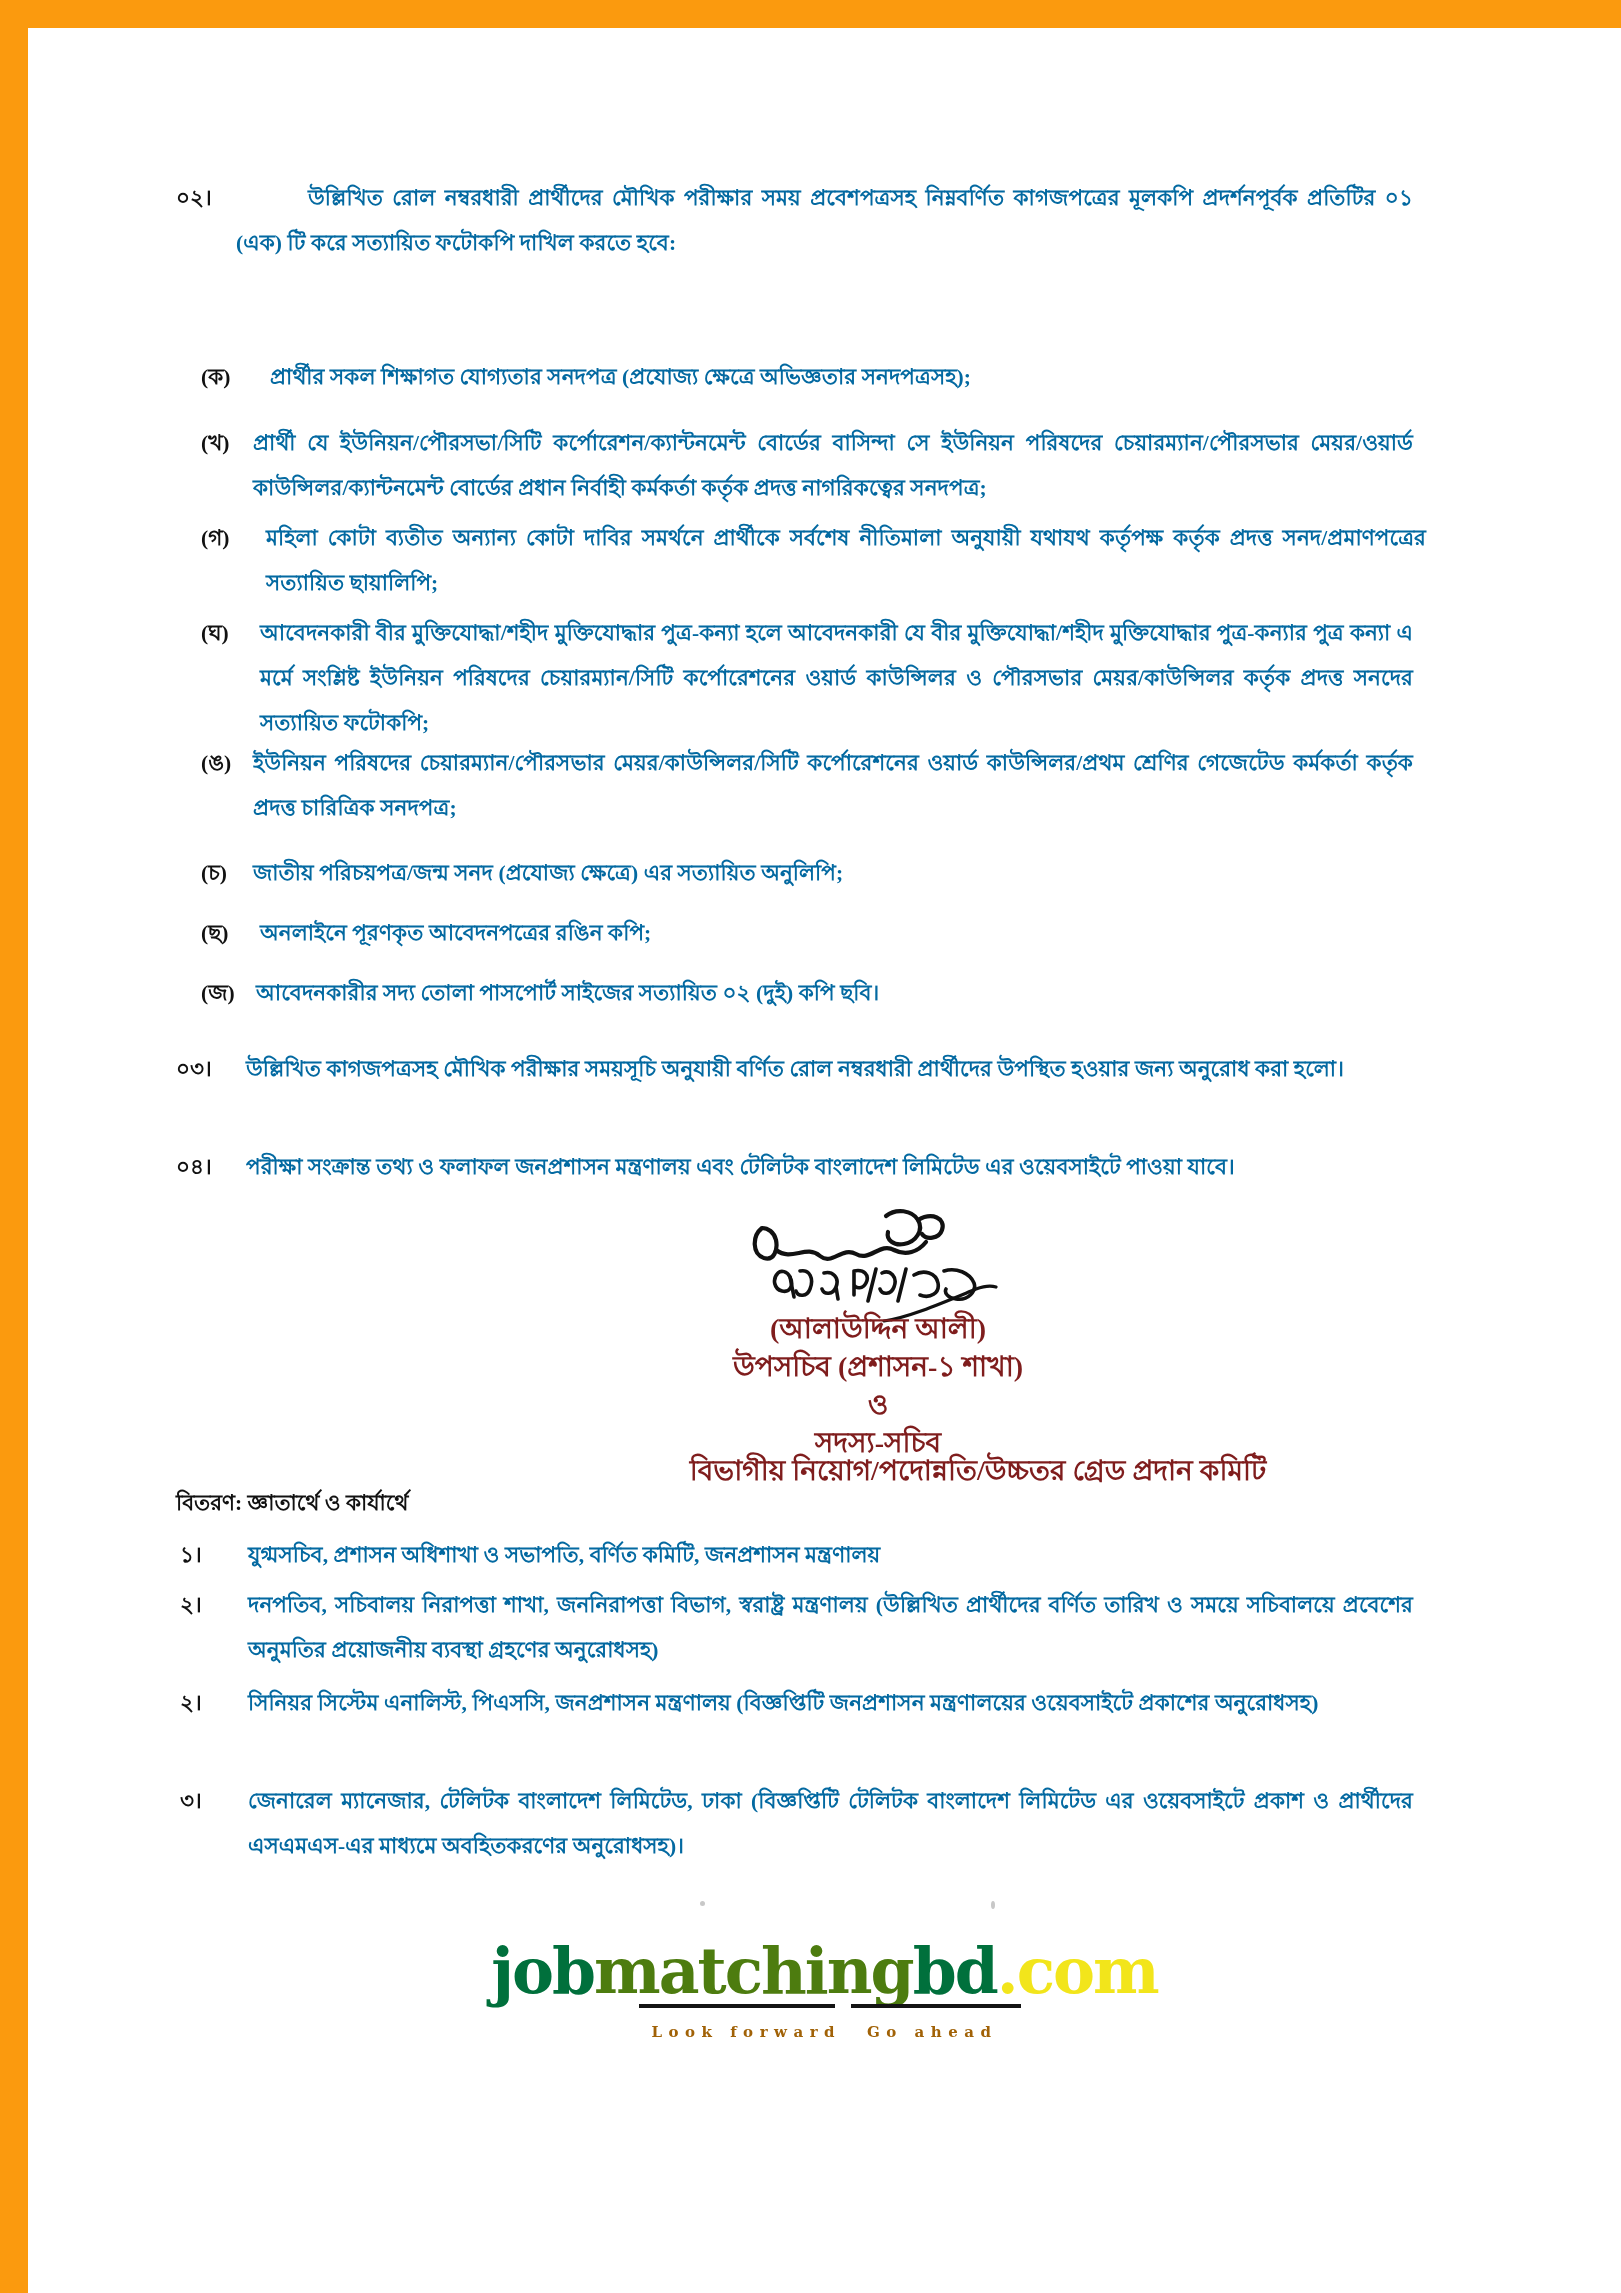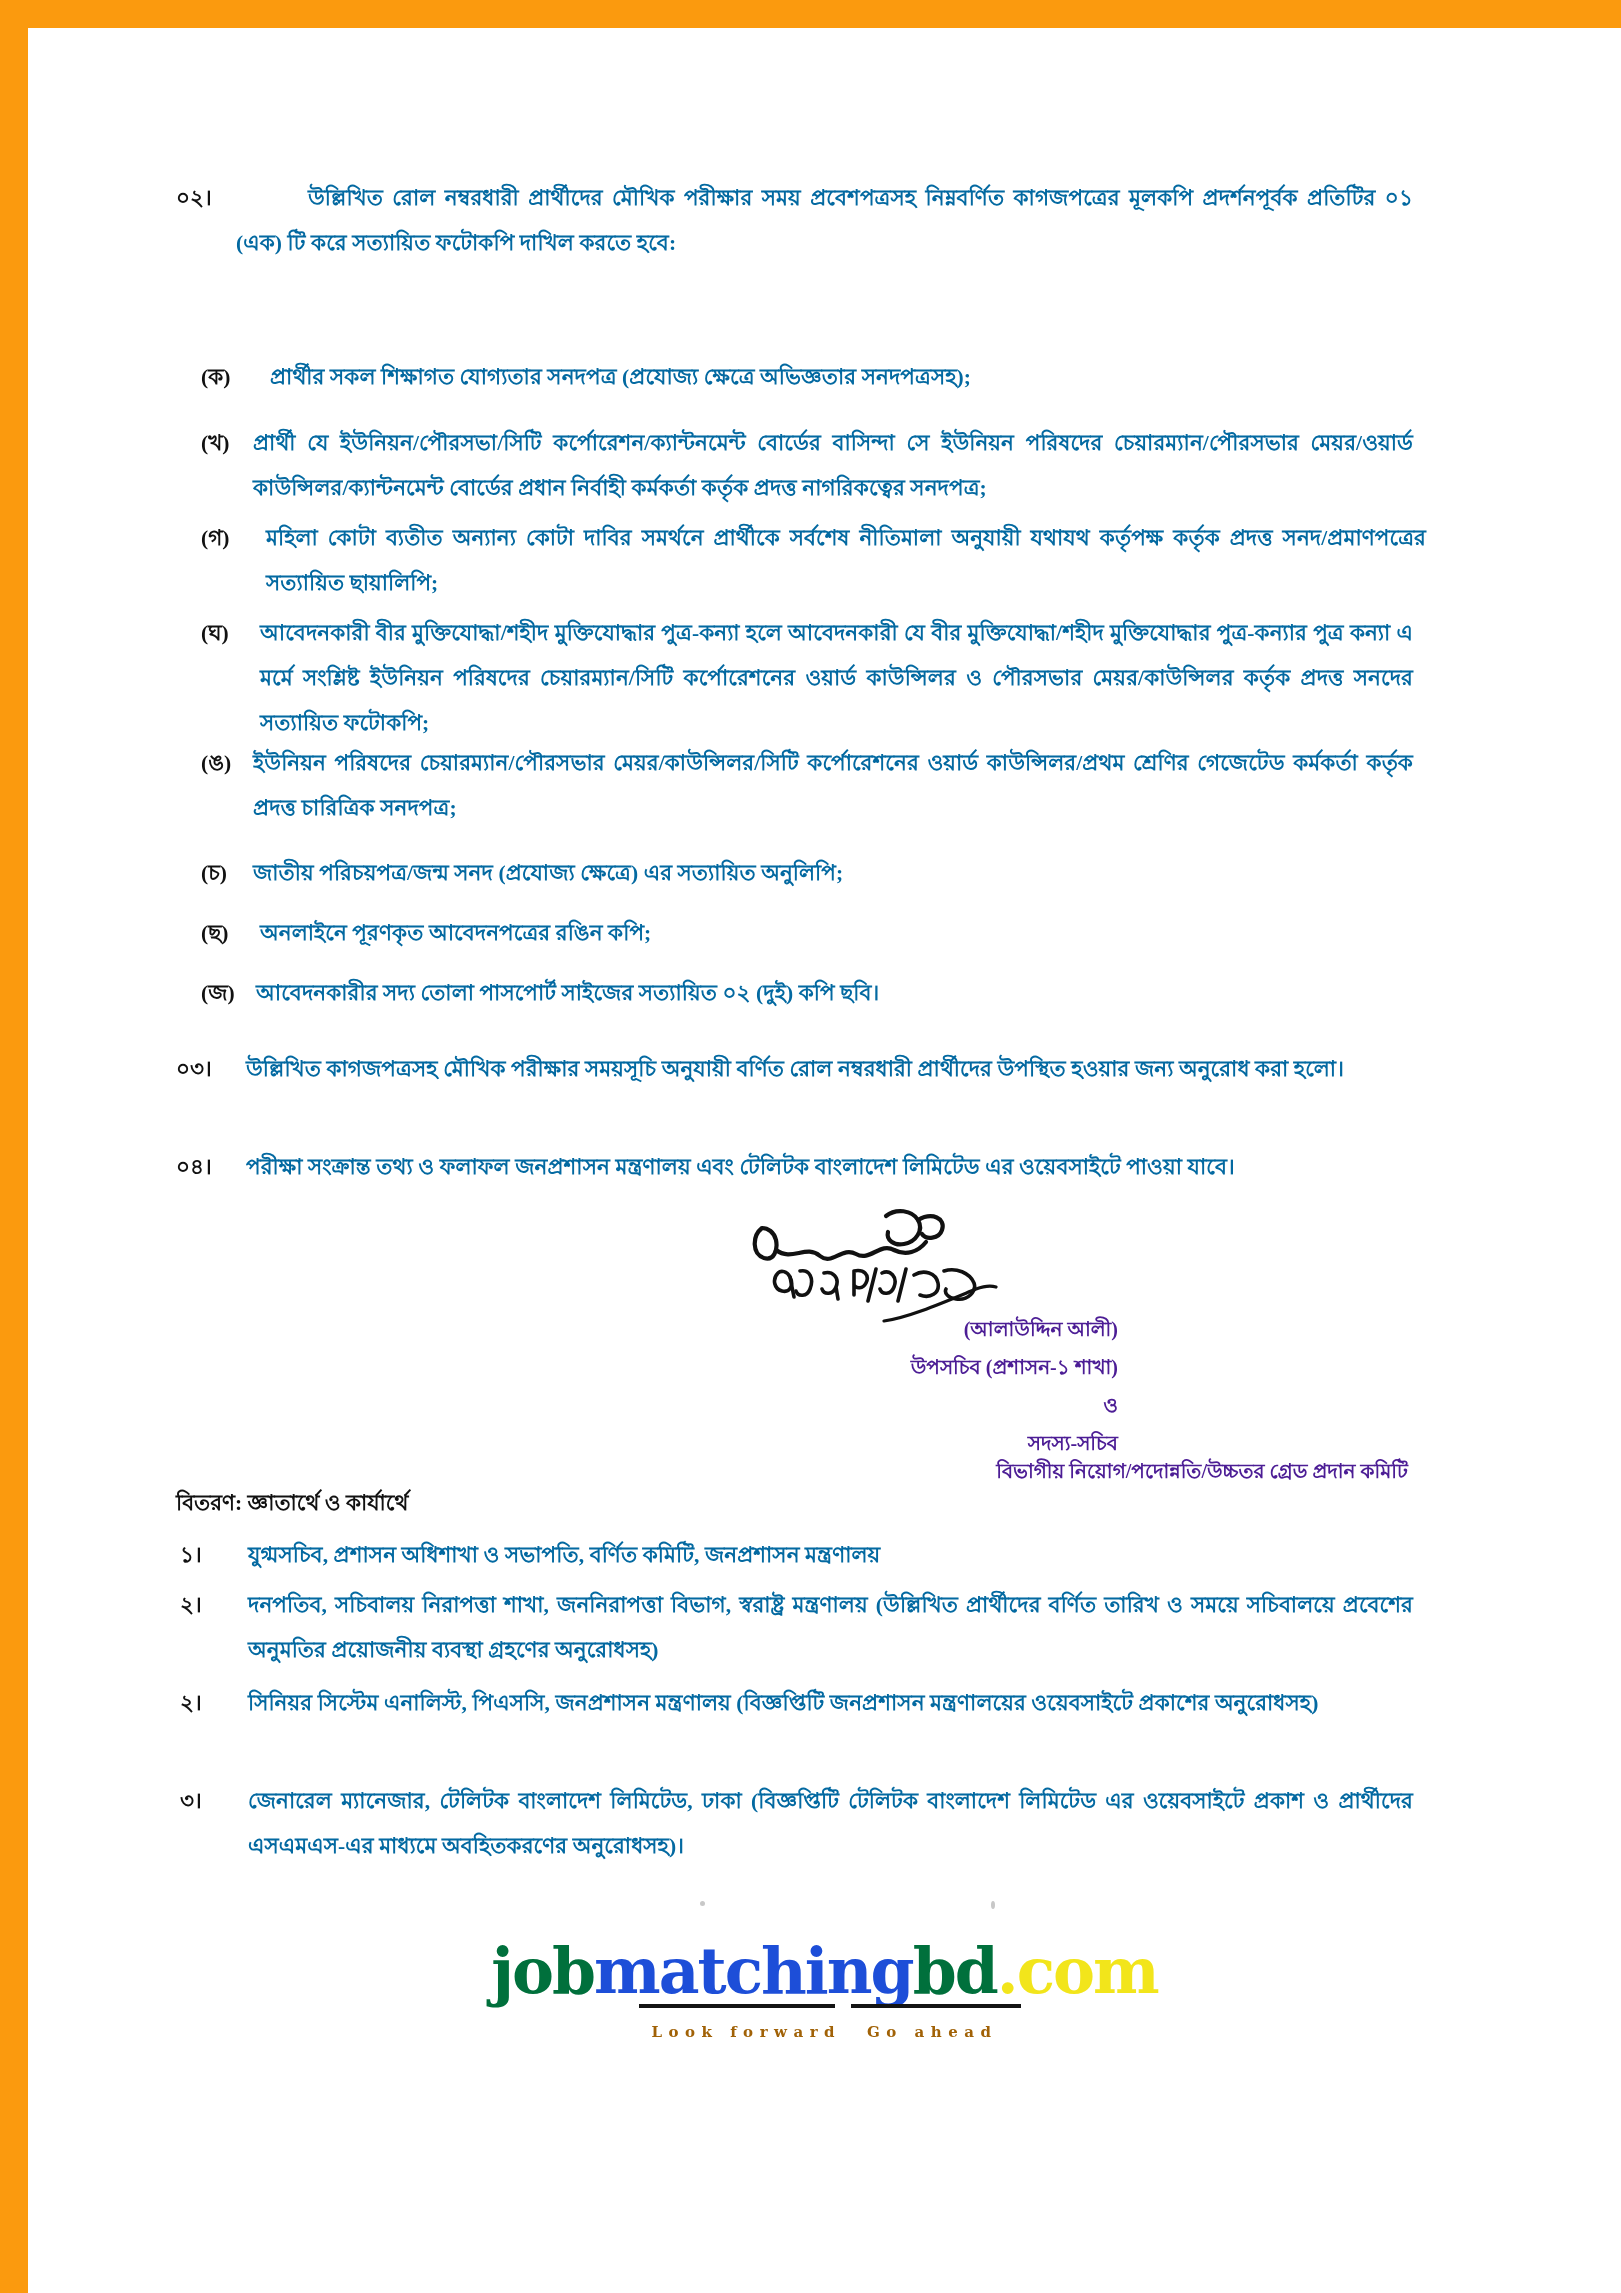--- a/index.html
+++ b/index.html
@@ -48,25 +48,25 @@
     color:#111111;
   }
   .justify{
     text-align:justify;
     text-justify:inter-word;
   }
 
   
   .sigwrap{
     position:absolute;
-    text-align:right;
-    font-size:20px;
+    text-align:center;
+    font-size:28px;
     font-weight:600;
     line-height:38px;
-    color:#4c1d95;
+    color:#7f1d1d;
   }
   .sigline{ display:block; white-space:nowrap;}
   .scribble{
     position:absolute;
     pointer-events:none;
   }
 
   
   .distrib-head{
     position:absolute;
@@ -84,21 +84,21 @@
   .logo-text{
     font-family:"DejaVu Serif",serif;
     font-weight:bold;
     font-size:63px;
     letter-spacing:-2px;
     line-height:1;
     white-space:nowrap;
     display:inline-block;
   }
   .lg-green{color:#00703c;}
-  .lg-red{color:#1d4ed8;}
+  .lg-red{color:#4d7c0f;}
   .lg-yellow{color:#f2e51b;}
   .logo-rules{
     position:relative;
     width:392px;
     margin:1px auto 0 auto;
     height:5px;
   }
   .rule{
     position:absolute;top:0;height:4px;background:#141414;
   }

